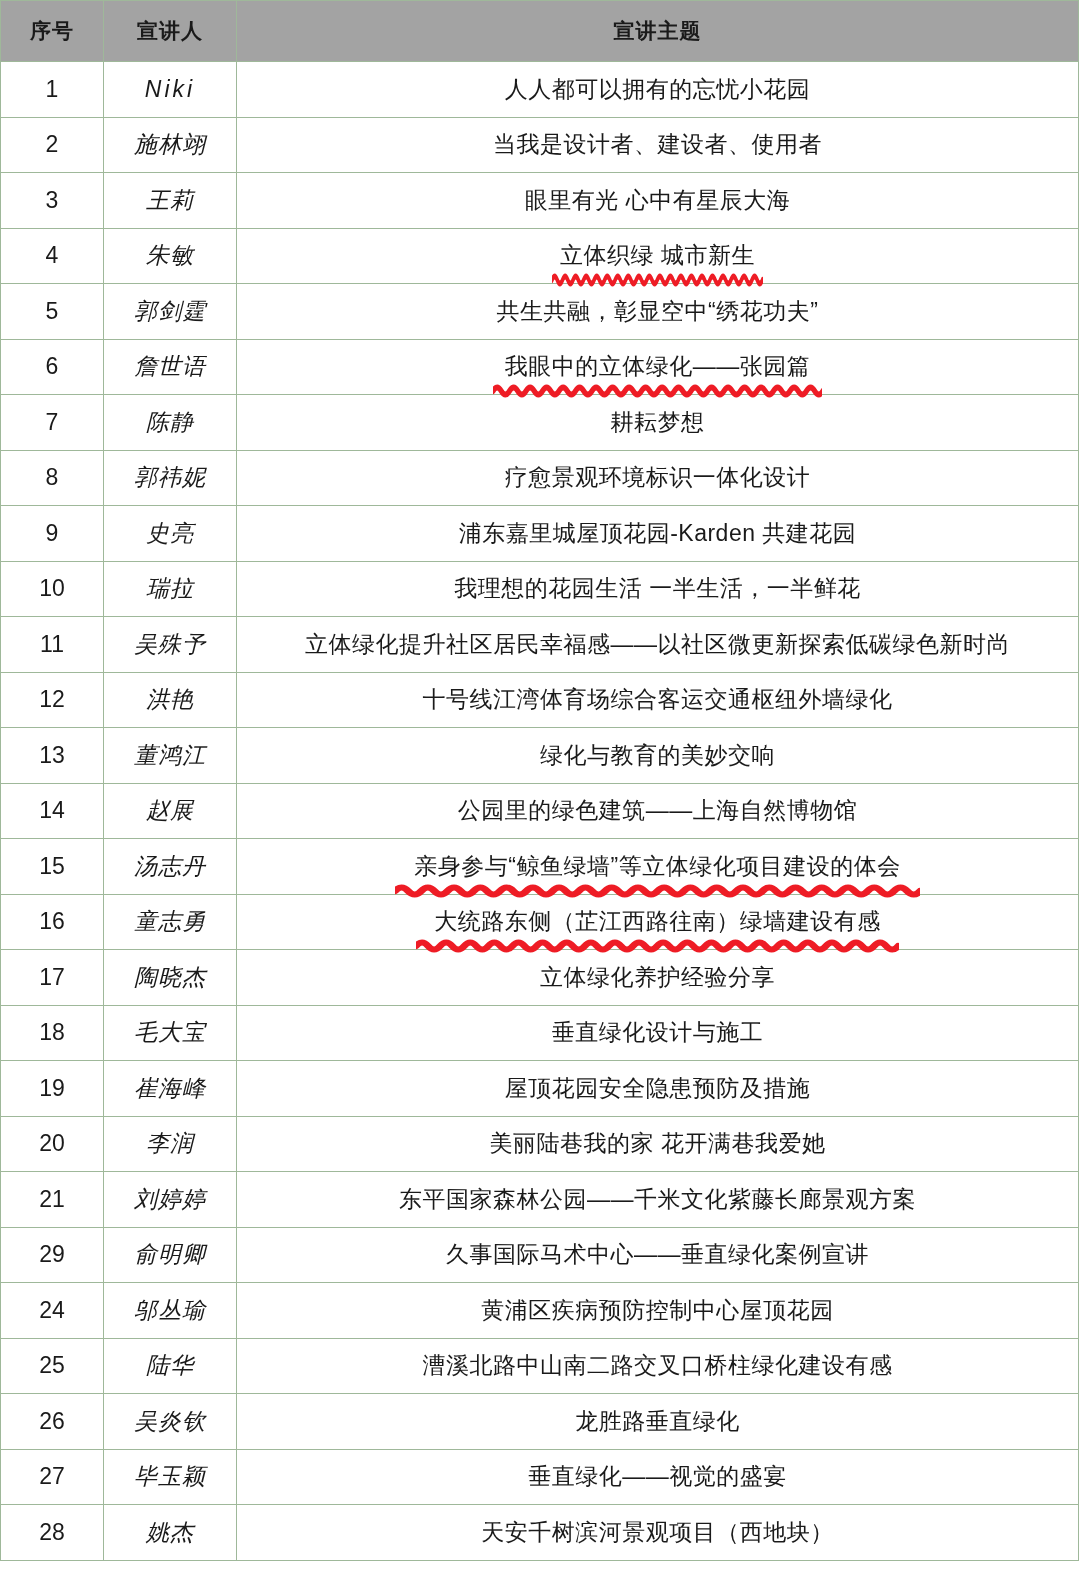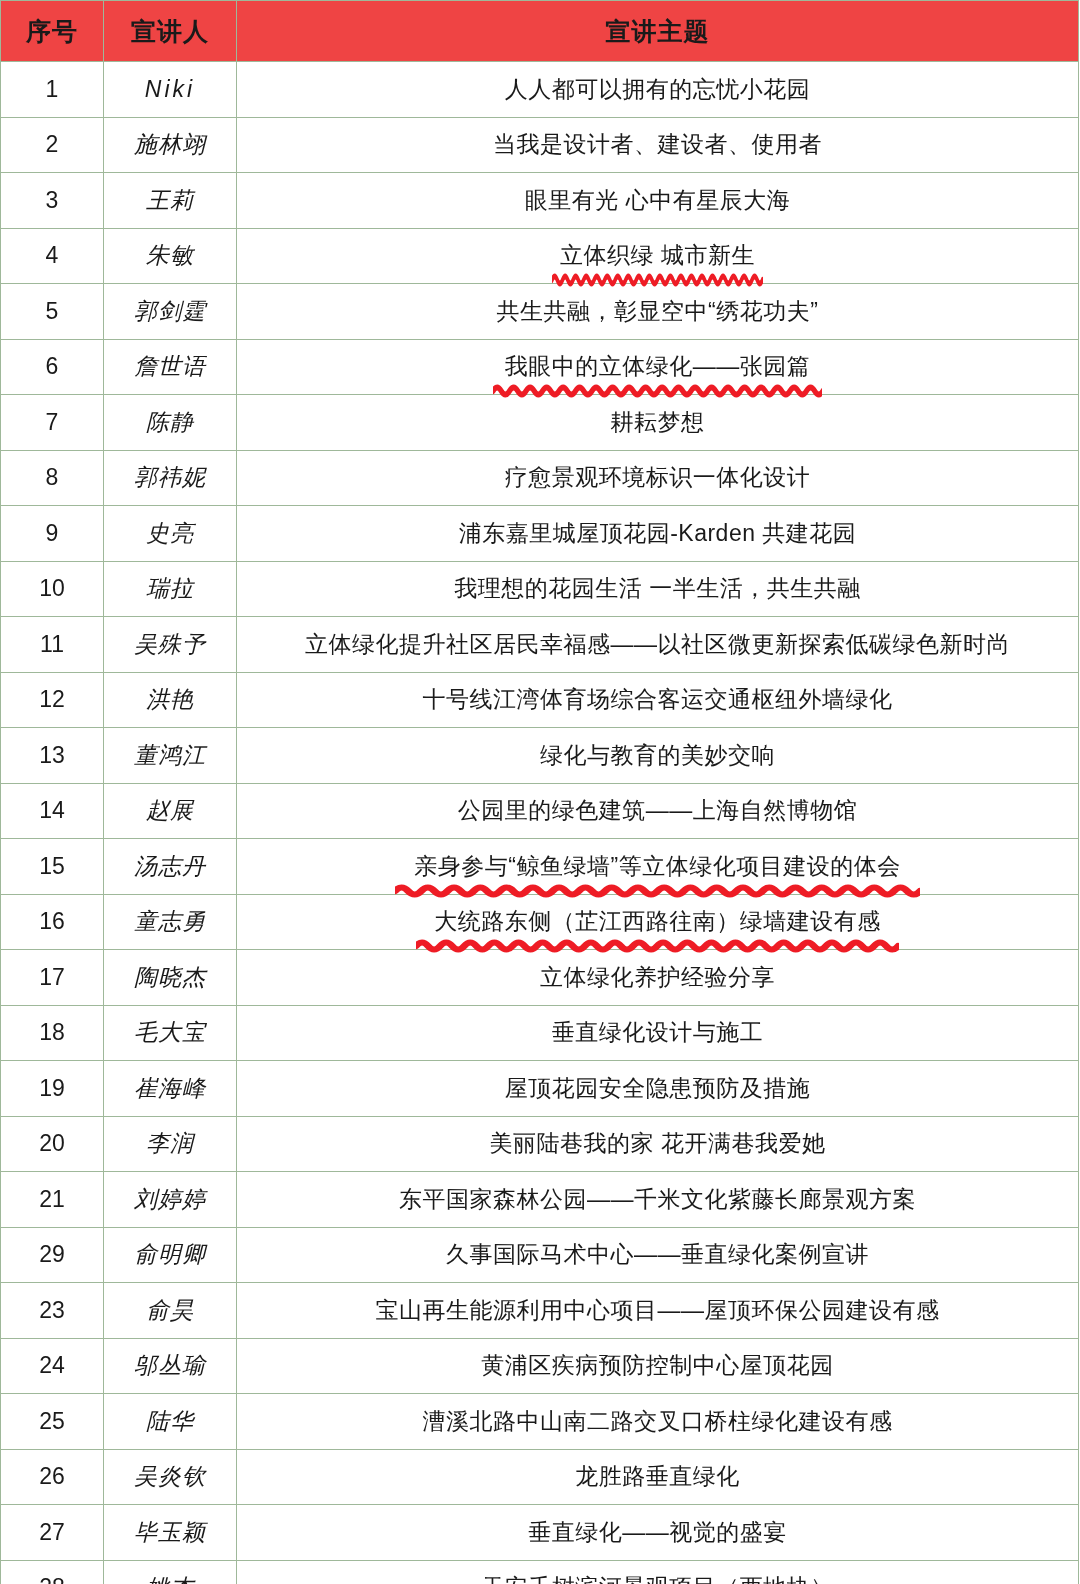--- a/index.html
+++ b/index.html
@@ -29,23 +29,23 @@
   table.speech-table col.c-topic { width: 842px; }
 
   table.speech-table th,
   table.speech-table td {
     border: 1px solid #9fb89a;
     text-align: center;
     vertical-align: middle;
     color: #1a1a1a;
   }
   table.speech-table thead th {
-    background: #ef4444;
+    background: #a3a3a3;
     height: 58px;
-    font-size: 25px;
+    font-size: 21px;
     font-weight: bold;
     letter-spacing: 1px;
   }
   table.speech-table tbody td {
     height: 52.5px;
     font-size: 23px;
     font-weight: normal;
     background: #ffffff;
   }
   td.idx {
@@ -146,21 +146,21 @@
           <td class="topic"><span class="cellwrap"><span>疗愈景观环境标识一体化设计</span></span></td>
         </tr>
         <tr>
           <td class="idx">9</td>
           <td class="speaker"><span>史亮</span></td>
           <td class="topic"><span class="cellwrap"><span>浦东嘉里城屋顶花园-Karden 共建花园</span></span></td>
         </tr>
         <tr>
           <td class="idx">10</td>
           <td class="speaker"><span>瑞拉</span></td>
-          <td class="topic"><span class="cellwrap"><span>我理想的花园生活  一半生活，共生共融</span></span></td>
+          <td class="topic"><span class="cellwrap"><span>我理想的花园生活  一半生活，一半鲜花</span></span></td>
         </tr>
         <tr>
           <td class="idx">11</td>
           <td class="speaker"><span>吴殊予</span></td>
           <td class="topic"><span class="cellwrap"><span>立体绿化提升社区居民幸福感——以社区微更新探索低碳绿色新时尚</span></span></td>
         </tr>
         <tr>
           <td class="idx">12</td>
           <td class="speaker"><span>洪艳</span></td>
           <td class="topic"><span class="cellwrap"><span>十号线江湾体育场综合客运交通枢纽外墙绿化</span></span></td>
@@ -215,25 +215,20 @@
         </tr>
         <tr>
           <td class="idx">21</td>
           <td class="speaker"><span>刘婷婷</span></td>
           <td class="topic"><span class="cellwrap"><span>东平国家森林公园——千米文化紫藤长廊景观方案</span></span></td>
         </tr>
         <tr>
           <td class="idx">29</td>
           <td class="speaker"><span>俞明卿</span></td>
           <td class="topic"><span class="cellwrap"><span>久事国际马术中心——垂直绿化案例宣讲</span></span></td>
-        </tr>
-        <tr>
-          <td class="idx">23</td>
-          <td class="speaker"><span>俞昊</span></td>
-          <td class="topic"><span class="cellwrap"><span>宝山再生能源利用中心项目——屋顶环保公园建设有感</span></span></td>
         </tr>
         <tr>
           <td class="idx">24</td>
           <td class="speaker"><span>邬丛瑜</span></td>
           <td class="topic"><span class="cellwrap"><span>黄浦区疾病预防控制中心屋顶花园</span></span></td>
         </tr>
         <tr>
           <td class="idx">25</td>
           <td class="speaker"><span>陆华</span></td>
           <td class="topic"><span class="cellwrap"><span>漕溪北路中山南二路交叉口桥柱绿化建设有感</span></span></td>

